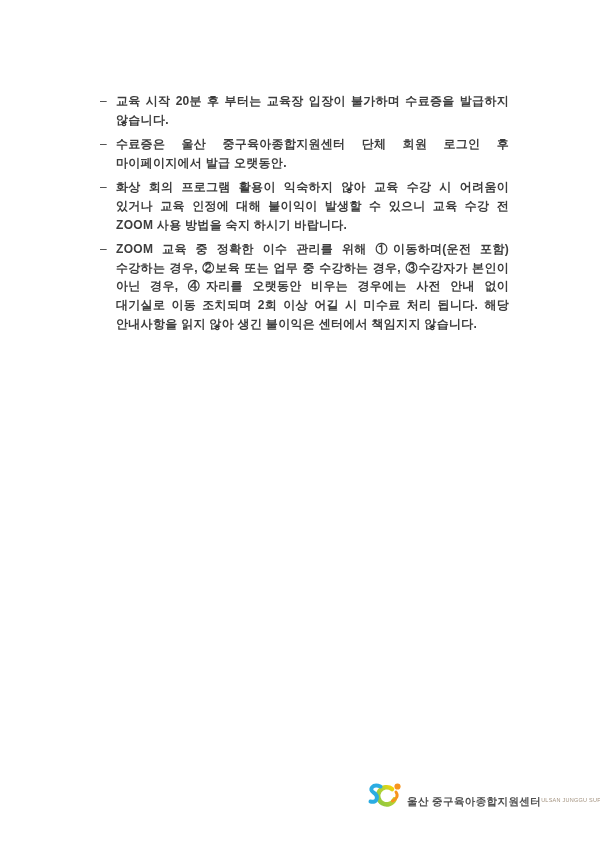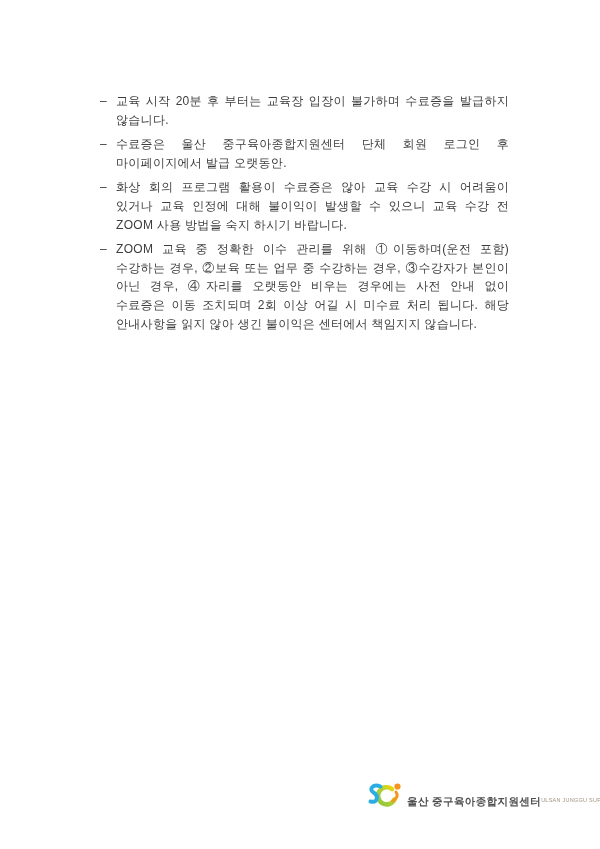--- a/index.html
+++ b/index.html
@@ -30,20 +30,21 @@
   }
   .bullet-marker {
     flex: 0 0 16px;
     color: #3d3d3d;
   }
   .bullet-text {
     flex: 1 1 auto;
     text-align: justify;
     text-justify: inter-word;
     word-break: keep-all;
+    font-weight: bold;
   }
   .footer-logo {
     position: absolute;
     left: 367px;
     top: 781px;
     display: flex;
     align-items: flex-start;
     gap: 4px;
   }
   .logo-mark {
@@ -83,26 +84,26 @@
       <span class="bullet-text">교육 시작 20분 후 부터는 교육장 입장이 불가하며 수료증을 발급하지 않습니다.</span>
     </div>
 
     <div class="bullet-row">
       <span class="bullet-marker">–</span>
       <span class="bullet-text">수료증은 울산 중구육아종합지원센터 단체 회원 로그인 후 마이페이지에서 발급 오랫동안.</span>
     </div>
 
     <div class="bullet-row">
       <span class="bullet-marker">–</span>
-      <span class="bullet-text">화상 회의 프로그램 활용이 수료증은 않아 교육 수강 시 어려움이 있거나 교육 인정에 대해 불이익이 발생할 수 있으니 교육 수강 전 ZOOM 사용 방법을 숙지 하시기 바랍니다.</span>
+      <span class="bullet-text">화상 회의 프로그램 활용이 익숙하지 않아 교육 수강 시 어려움이 있거나 교육 인정에 대해 불이익이 발생할 수 있으니 교육 수강 전 ZOOM 사용 방법을 숙지 하시기 바랍니다.</span>
     </div>
 
     <div class="bullet-row">
       <span class="bullet-marker">–</span>
-      <span class="bullet-text">ZOOM 교육 중 정확한 이수 관리를 위해 ①이동하며(운전 포함) 수강하는 경우, ②보육 또는 업무 중 수강하는 경우, ③수강자가 본인이 아닌 경우, ④자리를 오랫동안 비우는 경우에는 사전 안내 없이 수료증은 이동 조치되며 2회 이상 어길 시 미수료 처리 됩니다. 해당 안내사항을 읽지 않아 생긴 불이익은 센터에서 책임지지 않습니다.</span>
+      <span class="bullet-text">ZOOM 교육 중 정확한 이수 관리를 위해 ①이동하며(운전 포함) 수강하는 경우, ②보육 또는 업무 중 수강하는 경우, ③수강자가 본인이 아닌 경우, ④자리를 오랫동안 비우는 경우에는 사전 안내 없이 대기실로 이동 조치되며 2회 이상 어길 시 미수료 처리 됩니다. 해당 안내사항을 읽지 않아 생긴 불이익은 센터에서 책임지지 않습니다.</span>
     </div>
 
   </div>
 
   <div class="footer-logo">
     <span class="logo-mark">
       <svg width="36" height="31" viewBox="0 0 36 31" xmlns="http://www.w3.org/2000/svg">
         <defs>
           <linearGradient id="gradGY" x1="0" y1="1" x2="1" y2="0">
             <stop offset="0" stop-color="#8dc63f"></stop>

